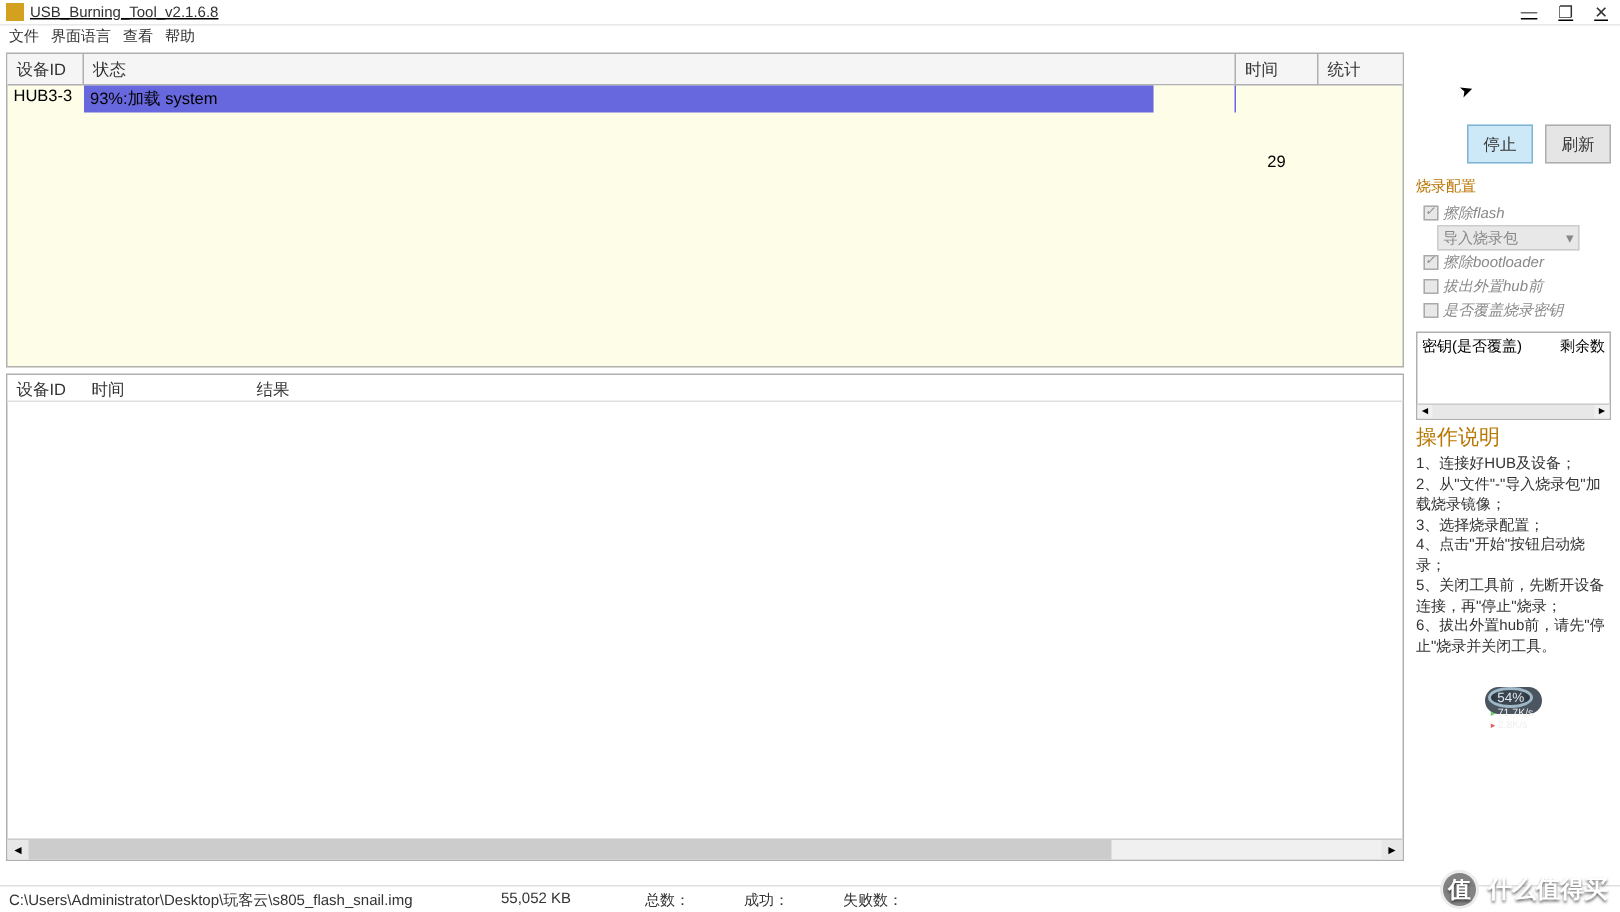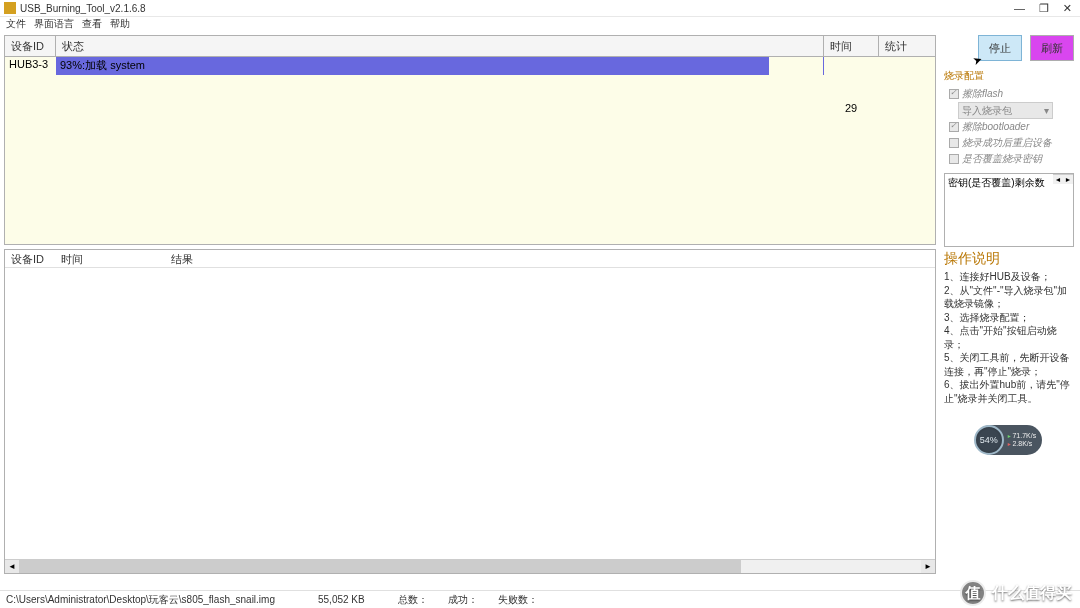--- a/index.html
+++ b/index.html
@@ -12,20 +12,21 @@
       position: relative;
       overflow: hidden;
     }
     .titlebar {
       height: 17px;
       background: #fff;
       display: flex;
       align-items: center;
       padding: 0 4px;
       border-bottom: 1px solid #e8e8e8;
+      text-decoration: underline;
     }
     .app-icon {
       width: 12px; height: 12px;
       background: #d4a020;
       margin-right: 4px;
     }
     .titlebar-title { font-size: 10px; color: #333; flex: 1; }
     .win-controls { display: flex; gap: 14px; margin-right: 4px; }
     .win-btn { font-size: 11px; color: #333; cursor: pointer; }
     .menubar {
@@ -130,26 +131,27 @@
       align-items: center;
     }
     .sb-arrow { width: 14px; height: 14px; background: #e8e8e8; text-align: center; font-size: 8px; line-height: 14px; }
     .sb-track { flex: 1; height: 14px; position: relative; }
     .sb-thumb { position: absolute; left: 0; width: 80%; height: 100%; background: #ccc; }
     .action-row {
       display: flex;
       gap: 8px;
       justify-content: flex-end;
       margin-bottom: 6px;
+      margin-top: 48px;
     }
     .btn {
       width: 44px;
       height: 26px;
       border: 1px solid #adadad;
-      background: #d946ef;
+      background: #e5e5e5;
       font-size: 11px;
       cursor: pointer;
       color: #333;
     }
     .btn.hover {
       background: #cde8f7;
       border-color: #7eb4d6;
     }
     .cfg-panel {
       margin-top: 2px;
@@ -182,24 +184,24 @@
       margin-left: 14px;
       font-size: 10px;
       padding: 0 3px;
       color: #888;
       display: flex;
       align-items: center;
       justify-content: space-between;
     }
     .key-panel {
       border: 1px solid #b0b0b0;
-      height: 74px;
+      height: 59px;
       margin-top: 6px;
       display: flex;
-      flex-direction: row;
+      flex-direction: column;
     }
     .key-head {
       display: flex;
       font-size: 10px;
       padding: 2px 3px;
       justify-content: space-between;
     }
     .key-body { flex: 1; }
     .key-scroll { height: 10px; border-top: 1px solid #ccc; background: #f0f0f0; display: flex; }
     .key-scroll .arr { width: 10px; font-size: 7px; text-align: center; line-height: 10px; }
@@ -212,25 +214,26 @@
       padding-top: 2px;
     }
     .perf-widget {
       margin-top: 20px;
       display: flex;
       align-items: center;
       justify-content: center;
     }
     .perf-main {
       display: flex;
-      align-items: center;
+      align-items: flex-end;
       background: #4a5560;
       border-radius: 18px;
-      height: 30px;
+      height: 18px;
       padding-right: 6px;
+      flex-direction: column;
     }
     .perf-circle {
       width: 30px; height: 30px;
       border-radius: 50%;
       background: radial-gradient(circle, #3a4550 55%, #283038 100%);
       border: 2px solid #9fb8c8;
       color: #dfe8ee;
       font-size: 9px;
       display: flex;
       align-items: center;
@@ -242,21 +245,21 @@
     .perf-stats div:last-child::before { color: #e06060; }
     .statusbar {
       position: absolute;
       bottom: 0; left: 0; right: 0;
       height: 18px;
       display: flex;
       align-items: center;
       padding: 0 6px;
       font-size: 10px;
       color: #333;
-      gap: 20px;
+      gap: 36px;
       border-top: 1px solid #e0e0e0;
       background: #fff;
     }
     .statusbar .path { width: 292px; }
     .statusbar .size { width: 60px; }
     .watermark {
       position: absolute;
       right: 8px;
       bottom: 2px;
       display: flex;
@@ -359,21 +362,21 @@
       <div class="combo">
         <span>导入烧录包</span>
         <span>▾</span>
       </div>
       <div class="cfg-item">
         <span class="chk disabled checked"></span>
         <span>擦除bootloader</span>
       </div>
       <div class="cfg-item">
         <span class="chk disabled"></span>
-        <span>烧录成功后重启设备</span>
+        <span>拔出外置hub前</span>
       </div>
       <div class="cfg-item">
         <span class="chk disabled"></span>
         <span>是否覆盖烧录密钥</span>
       </div>
     </div>
 
     <div class="key-panel">
       <div class="key-head">
         <span>密钥(是否覆盖)</span>

